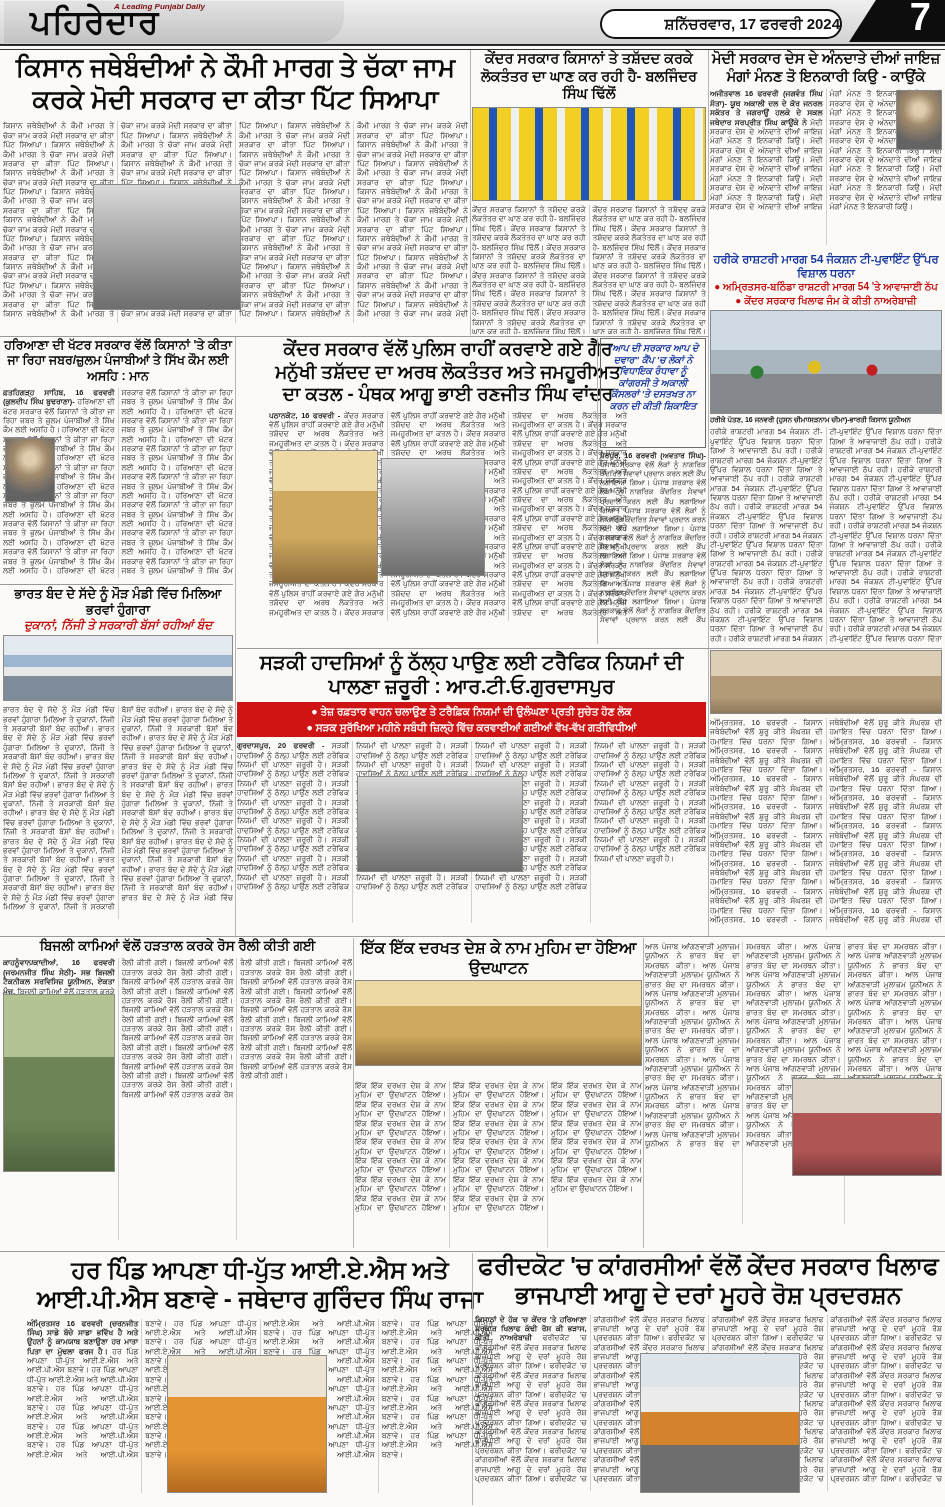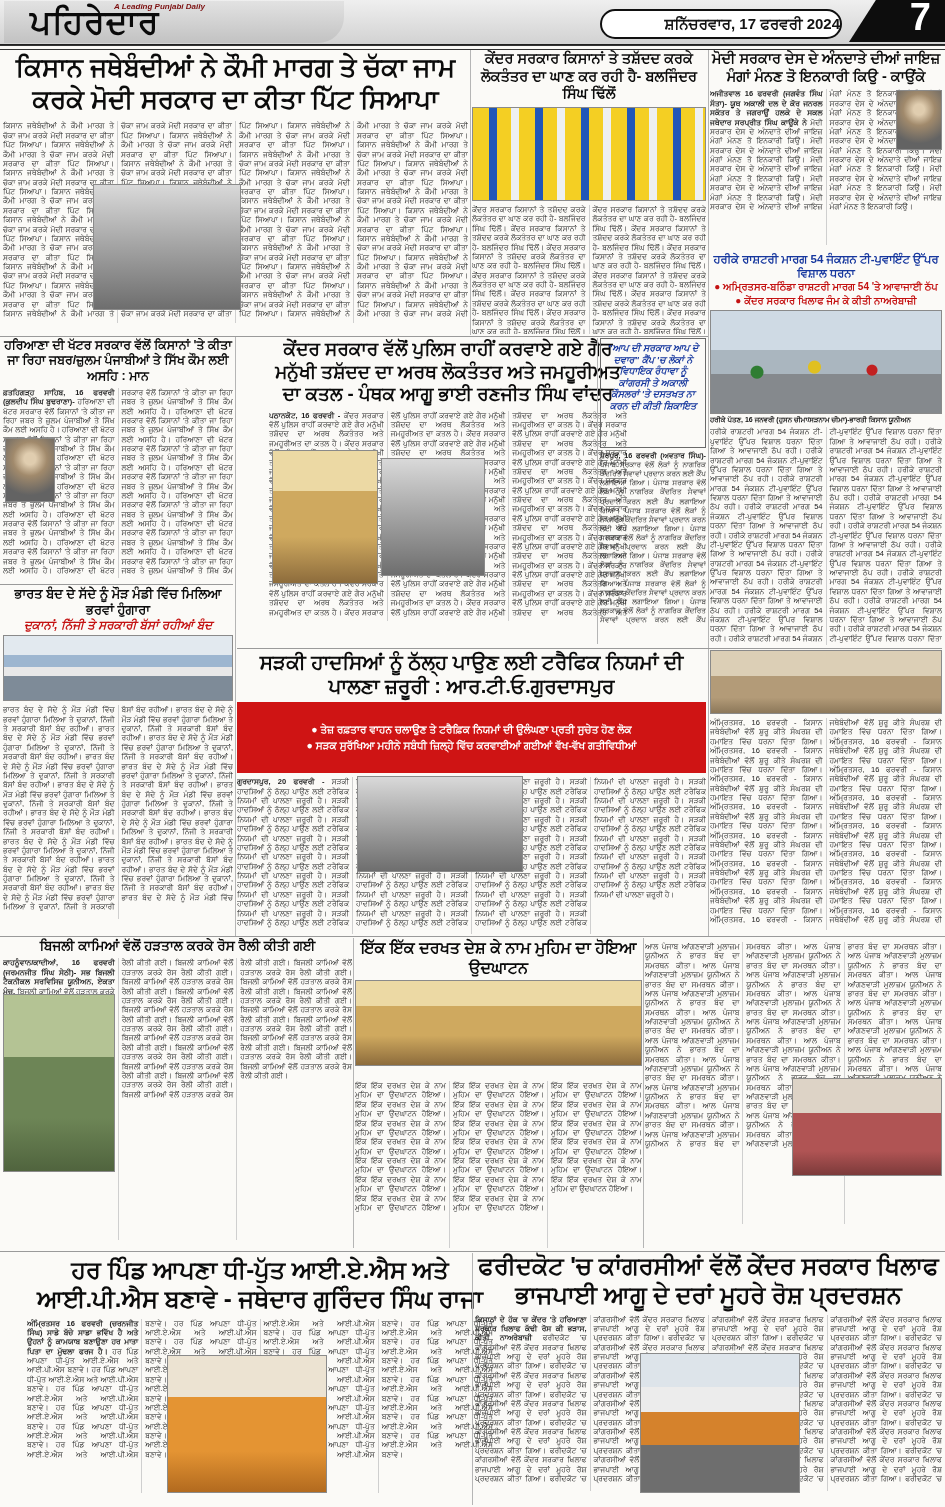--- a/index.html
+++ b/index.html
@@ -25,21 +25,21 @@
   .hl-blue{color:#16379e;}
   .body{font-size:7.5px;line-height:1.25;text-align:justify;color:#222;
         column-gap:7px;column-rule:1px solid #cfcfcf;overflow:hidden;}
   .lead{font-weight:bold;}
   .photo{border:1px solid #8a8a8a;box-sizing:border-box;}
   .caption{font-size:7px;font-weight:bold;line-height:1.2;color:#111;text-align:justify;}
   .vrule{position:absolute;width:1px;background:#b5b5b5;}
   .hrule{position:absolute;height:1px;background:#9a9a9a;}
   .bullets-red{font-size:10px;font-weight:800;color:#c41212;text-align:center;line-height:1.35;}
   .banner-red{background:#cf1414;color:#fff;font-size:10.5px;font-weight:800;text-align:center;
-              line-height:1.5;padding:20px 4px;}
+              line-height:1.5;padding:2px 4px;}
   .boxed{border:1px solid #6a6a6a;padding:3px 4px;box-sizing:border-box;}
   
   .ph-gray{background:linear-gradient(180deg,#d9d9d9 0%,#a8a8a8 45%,#6e6e6e 100%);}
   .ph-aap{background:repeating-linear-gradient(90deg,#f4cf23 0 16px,#2056b8 16px 24px,#f4cf23 24px 38px,#eef0f2 38px 46px),
                      linear-gradient(180deg,#f4cf23,#caa90f);}
   .ph-portrait{background:radial-gradient(circle at 50% 32%,#e0cdaf 0 12%,#a18a6c 35%,#636363 75%);}
   .ph-protest{background:radial-gradient(circle at 20% 60%,#2f7d32 0 6px,transparent 7px),
               radial-gradient(circle at 45% 55%,#e0c020 0 6px,transparent 7px),
               radial-gradient(circle at 70% 58%,#c22020 0 5px,transparent 6px),
               linear-gradient(180deg,#cfdae4 0 38%,#aab6bf 38% 62%,#85898d 62%);}

